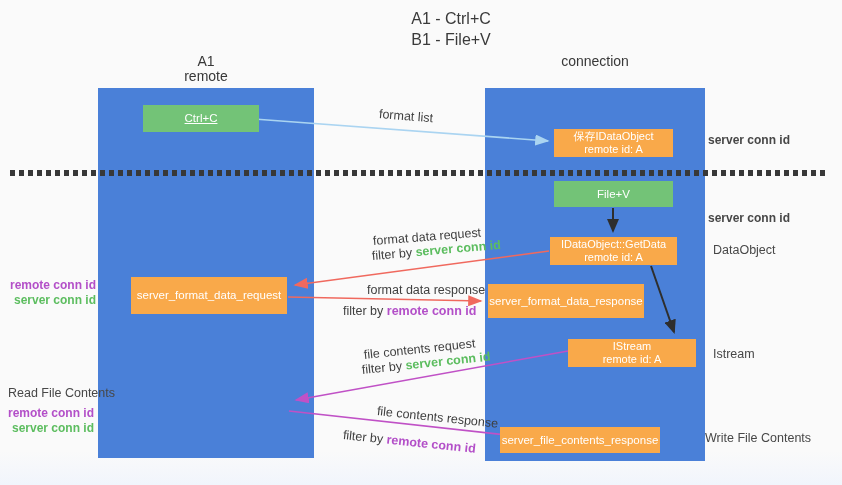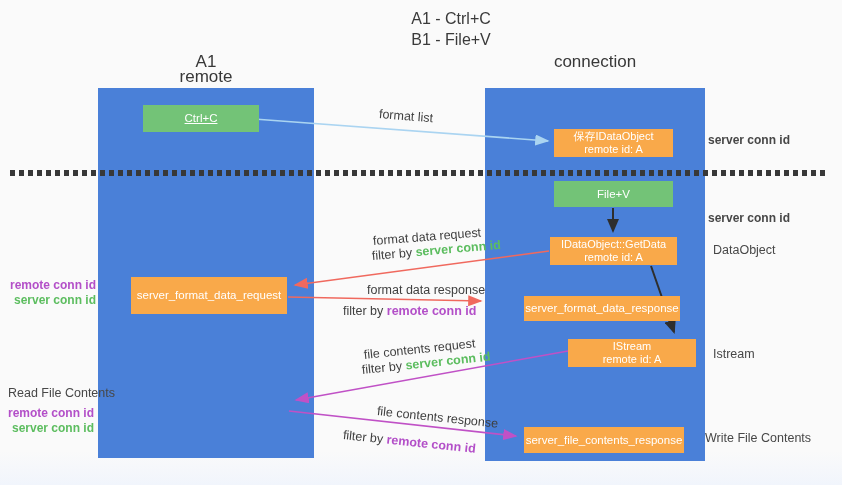--- a/index.html
+++ b/index.html
@@ -4,21 +4,21 @@
 <style>
   html,body{margin:0;padding:0;}
   .stage{
     position:relative;width:842px;height:485px;overflow:hidden;
     background:linear-gradient(180deg,#fafafa 0,#fafafa 93%,#f1f5fc 100%);
     font-family:"Liberation Sans","DejaVu Sans",sans-serif;
     color:#3c3c3c;
   }
   .title{position:absolute;left:0;top:8px;width:842px;text-align:center;
     font-size:16px;line-height:21px;color:#3a3a3a;margin-left:30px;}
-  .col-header{position:absolute;top:54px;text-align:center;font-size:17px;line-height:15px;color:#383838;}
+  .col-header{position:absolute;top:54px;text-align:center;font-size:14px;line-height:15px;color:#383838;}
   .lifeline{position:absolute;background:#4a80d8;z-index:1;}
   .dotted{position:absolute;left:10px;top:170px;width:815px;height:6px;z-index:3;
     background:repeating-linear-gradient(90deg,#383838 0 5px,transparent 5px 9px);}
   .arrows{position:absolute;left:0;top:0;z-index:4;}
   .node{position:absolute;z-index:5;display:flex;flex-direction:column;align-items:center;justify-content:center;
     color:#fff;font-size:11.5px;line-height:13px;text-align:center;white-space:nowrap;}
   .green{background:#73c377;}
   .orange{background:#f9a94a;}
   .node.two{font-size:11px;}
   .albl{position:absolute;z-index:6;font-size:12.5px;line-height:15px;color:#3f3f3f;
@@ -91,31 +91,31 @@
 
   <div class="node orange two" style="left:550px;top:237px;width:127px;height:28px;text-align:right;">
     <span>IDataObject::GetData</span>
     <span>remote id: A</span>
   </div>
 
   <div class="node orange" style="left:131px;top:277px;width:156px;height:37px;">
     <span>server_format_data_request</span>
   </div>
 
-  <div class="node orange" style="left:488px;top:296px;width:156px;height:25px;margin-left:36px;">
+  <div class="node orange" style="left:488px;top:284px;width:156px;height:34px;">
     <span>server_format_data_response</span>
   </div>
 
   <div class="node orange two" style="left:568px;top:339px;width:128px;height:28px;">
     <span>IStream</span>
     <span>remote id: A</span>
   </div>
 
 
-  <div class="node orange" style="left:524px;top:427px;width:160px;height:26px;">
+  <div class="node orange" style="left:500px;top:427px;width:160px;height:26px;">
     <span>server_file_contents_response</span>
   </div>
 
   <div class="albl" style="left:379px;top:107px;transform:rotate(4.5deg);">format list</div>
 
   <div class="albl" style="left:373px;top:234px;transform:rotate(-4.5deg);">format data request</div>
   <div class="albl" style="left:372px;top:249px;transform:rotate(-5deg);"><span>filter by </span><span class="g">server conn id</span></div>
 
   <div class="albl" style="left:367px;top:283px;">format data response</div>
   <div class="albl" style="left:343px;top:304px;"><span>filter by </span><span class="p">remote conn id</span></div>

